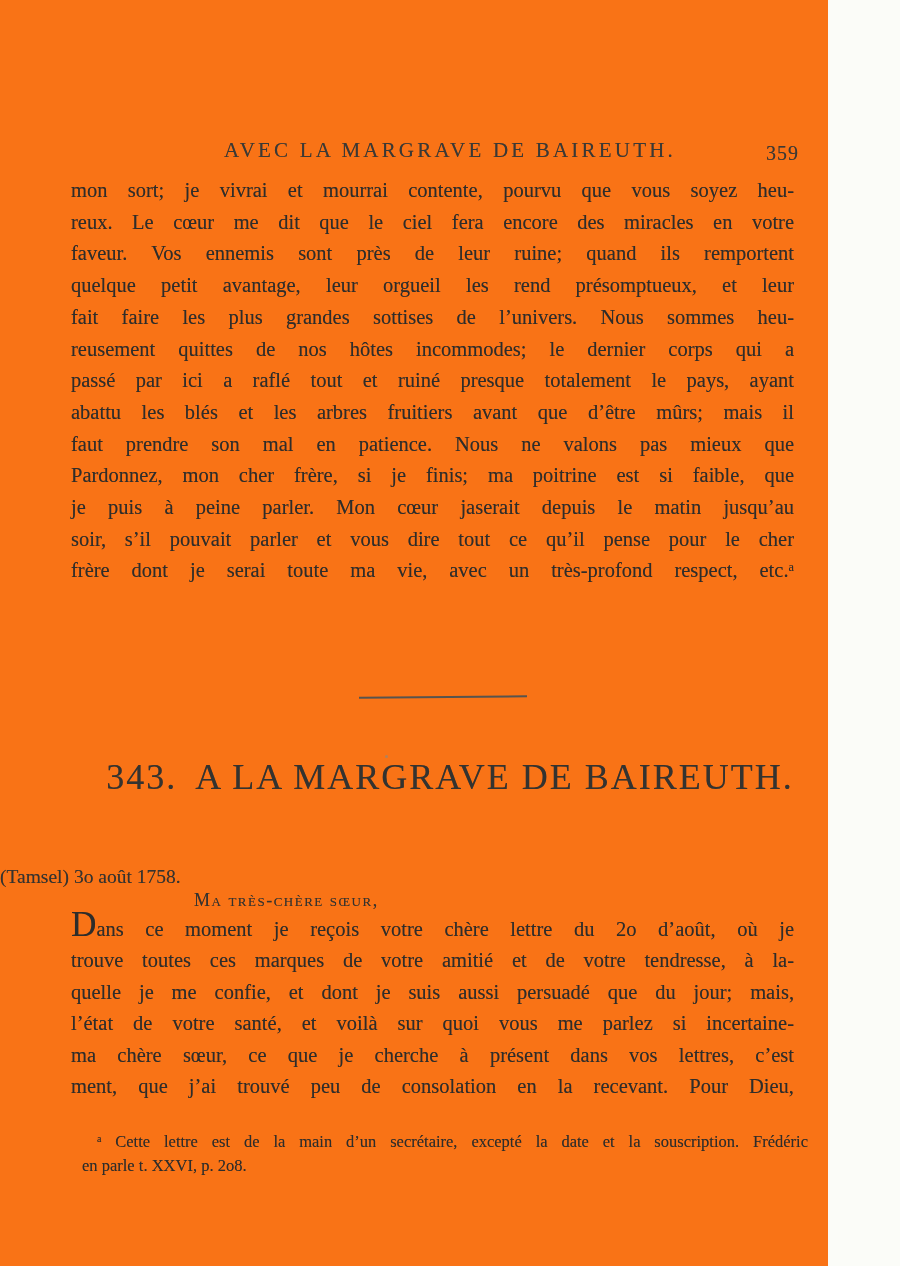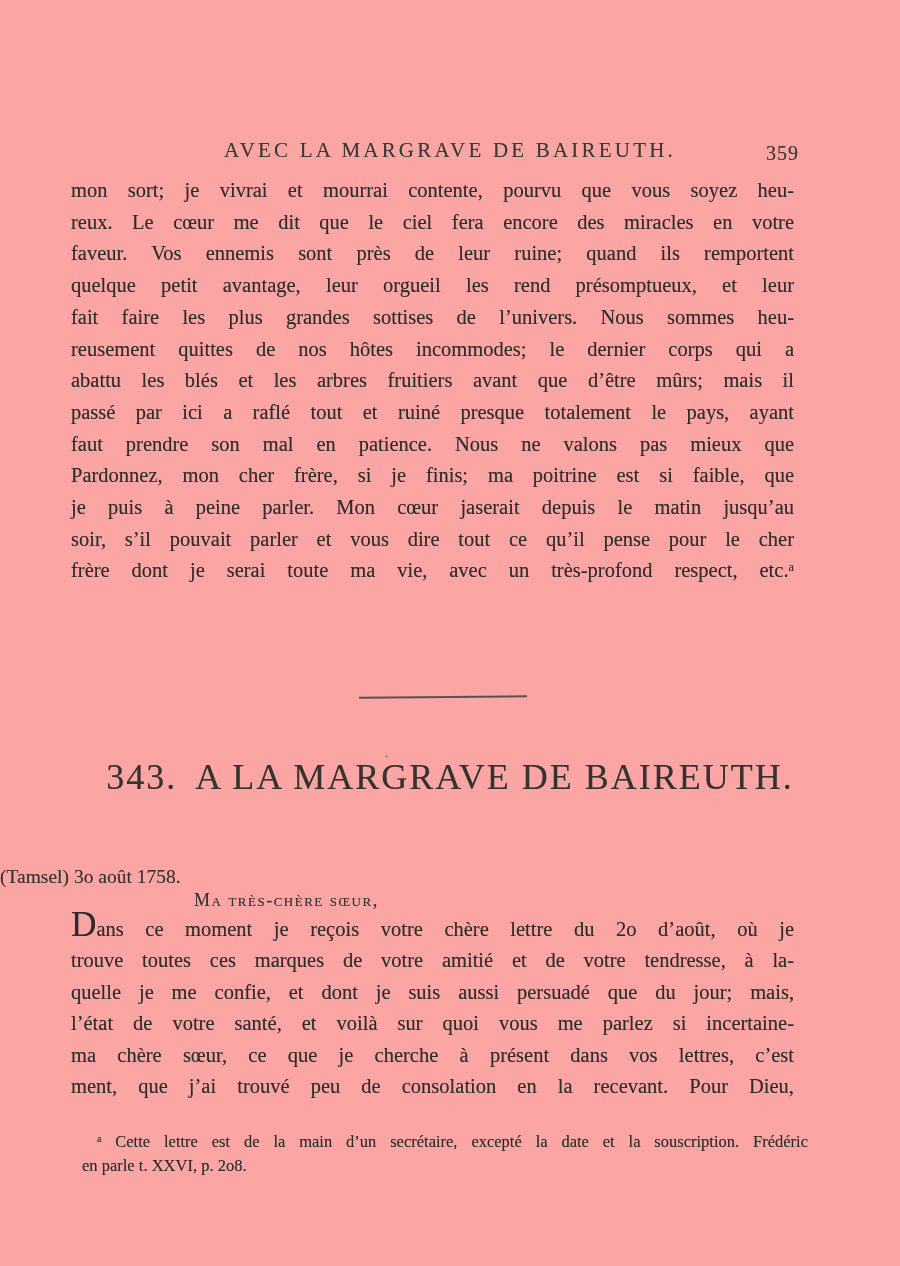--- a/index.html
+++ b/index.html
@@ -2,23 +2,23 @@
 <html><head>
 <meta charset="utf-8">
 <style>
   html, body {
     margin: 0;
     padding: 0;
     background: #fbfcf8;
   }
   .page {
     position: relative;
-    width: 900px;
+    width: 828px;
     height: 1266px;
-    background: #fca5a5;
+    background: #f97316;
     overflow: hidden;
     font-family: "Liberation Serif", "DejaVu Serif", serif;
     color: #2e2d2b;
   }
   
   .page * { text-shadow: 0 0 0.5px rgba(46,45,43,0.45); }
 
   .running-head {
     position: absolute;
     top: 138px;
@@ -142,22 +142,22 @@
 
   <div class="page-number">359</div>
 
   <div class="para para-1">
       <div class="line">mon sort; je vivrai et mourrai contente, pourvu que vous soyez heu-</div>
       <div class="line">reux. Le cœur me dit que le ciel fera encore des miracles en votre</div>
       <div class="line">faveur. Vos ennemis sont près de leur ruine; quand ils remportent</div>
       <div class="line">quelque petit avantage, leur orgueil les rend présomptueux, et leur</div>
       <div class="line">fait faire les plus grandes sottises de l’univers. Nous sommes heu-</div>
       <div class="line">reusement quittes de nos hôtes incommodes; le dernier corps qui a</div>
+      <div class="line">passé par ici a raflé tout et ruiné presque totalement le pays, ayant</div>
       <div class="line">abattu les blés et les arbres fruitiers avant que d’être mûrs; mais il</div>
-      <div class="line">passé par ici a raflé tout et ruiné presque totalement le pays, ayant</div>
       <div class="line">faut prendre son mal en patience. Nous ne valons pas mieux que</div>
       <div class="line">Pardonnez, mon cher frère, si je finis; ma poitrine est si faible, que</div>
       <div class="line">je puis à peine parler. Mon cœur jaserait depuis le matin jusqu’au</div>
       <div class="line">soir, s’il pouvait parler et vous dire tout ce qu’il pense pour le cher</div>
       <div class="line last">frère dont je serai toute ma vie, avec un très-profond respect, etc.<sup>a</sup></div>
     </div>
 
   <div class="divider"></div>
   <div class="speck s1"></div>
   <div class="speck s2"></div>

